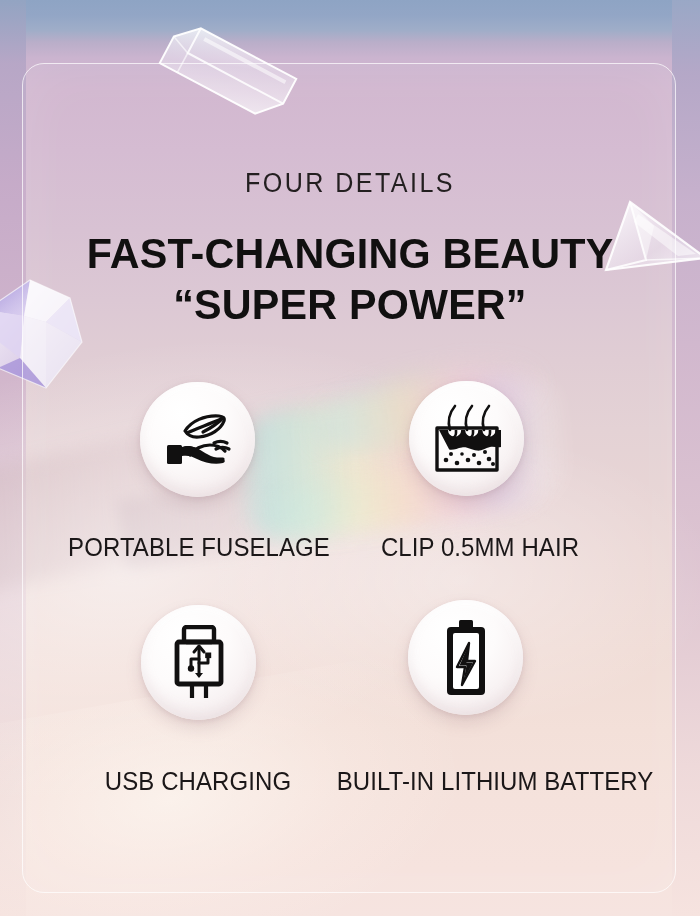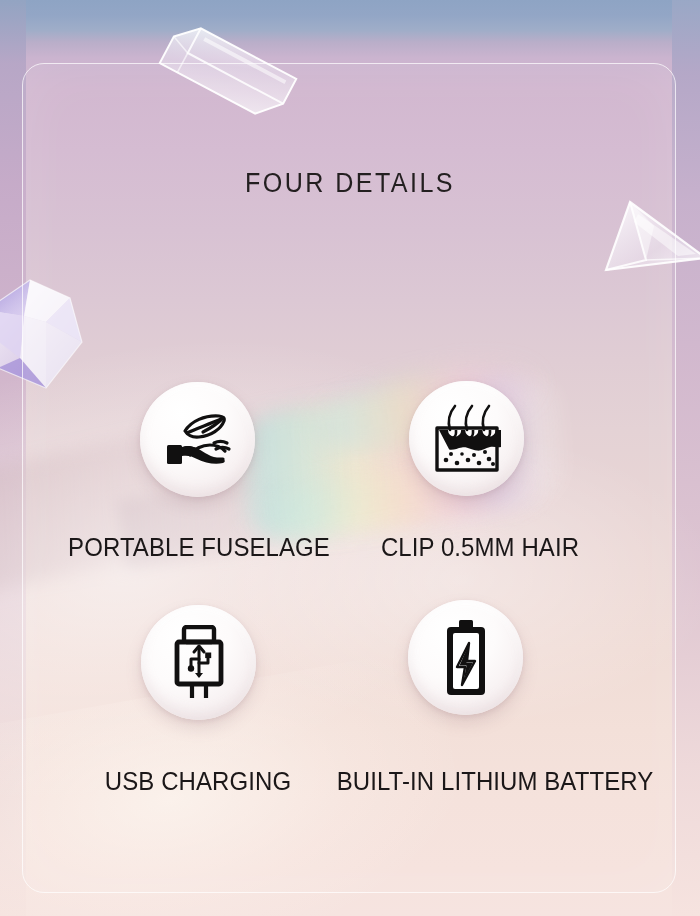--- a/index.html
+++ b/index.html
@@ -268,20 +268,24 @@
       <path d="M38 18 L96 58 L78 60 L34 26 Z" fill="#ffffff" opacity=".5"></path>
     </svg>
   </div>
 
   <div class="frame"></div>
 
   <div class="content">
 
     <div class="kicker">FOUR DETAILS</div>
 
+    <div class="headline">
+      <span class="l1">FAST-CHANGING BEAUTY</span>
+      <span class="l2">“SUPER POWER”</span>
+    </div>
 
     <div class="grid">
 
       <div class="cell">
         <div class="bubble" style="left:140px;top:382px;">
           <span>
             <svg width="74" height="62" viewBox="0 0 74 62">
               <g fill="none" stroke="#111010" stroke-width="3.2" stroke-linecap="round" stroke-linejoin="round">
 
                 <path d="M24 22 C30 12 44 6 58 7 C62 7.4 64 9 63 12 C60 20 50 27 38 28 C32 28.6 27 26.6 24 22 Z"></path>

